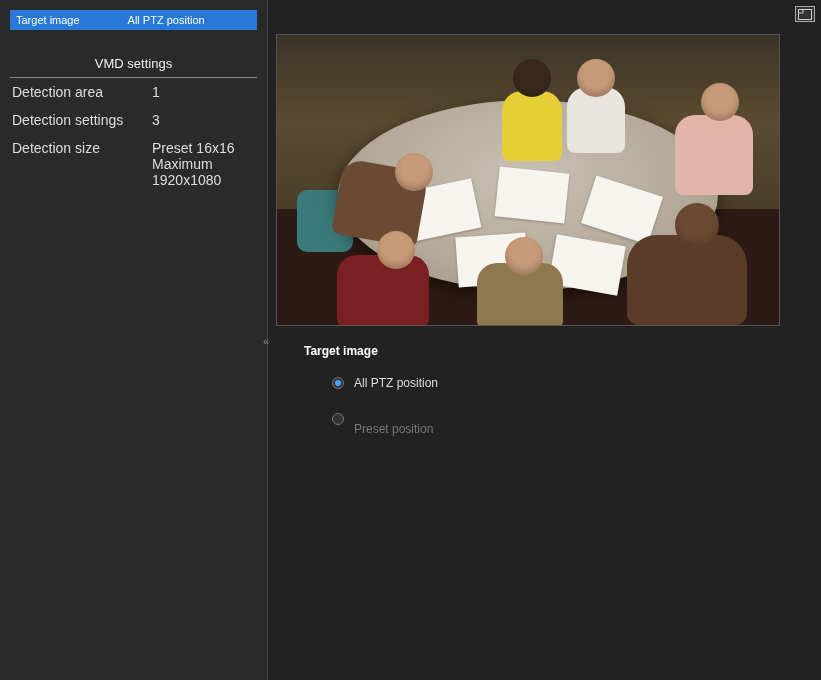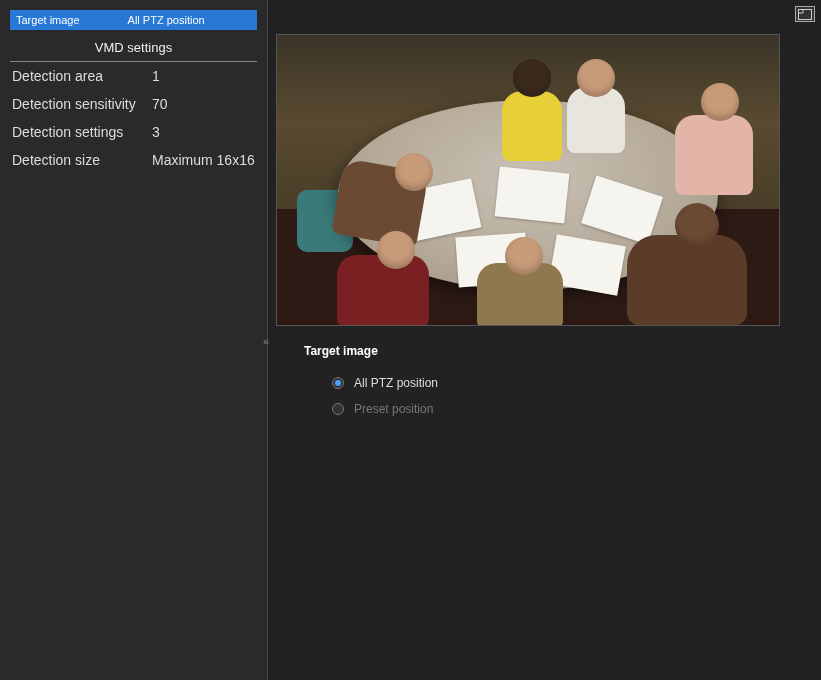--- a/index.html
+++ b/index.html
@@ -36,21 +36,21 @@
     }
     .sidebar-header .left {
       flex: 0 0 auto;
     }
     .sidebar-header .right {
       flex: 0 0 auto;
     }
     .section-title {
       text-align: center;
       font-size: 13px;
-      padding: 10px 0 6px;
+      padding: 26px 0 6px;
       border-bottom: 1px solid #888;
       color: #eee;
     }
     .settings-row {
       display: flex;
       padding: 6px 2px;
       font-size: 14px;
       color: #ddd;
     }
     .settings-label {
@@ -210,48 +210,46 @@
       width: 6px;
       height: 6px;
       border-radius: 50%;
       background: #4aa0ff;
     }
     .radio-label {
       font-size: 12px;
     }
     .radio-label.dim {
       color: #777;
+      margin-top: 20px;
     }
   </style>
 </head>
 <body>
 
 <div class="sidebar">
   <div class="sidebar-header">
     <span class="left">Target image</span>
     <span class="right">All PTZ position</span>
   </div>
   <div class="section-title">VMD settings</div>
 
   <div class="settings-row">
     <div class="settings-label">Detection area</div>
     <div class="settings-value">1</div>
   </div>
   <div class="settings-row">
-    <div class="settings-label">Detection sensitivity</div>
-    <div class="settings-value">70</div>
-  </div>
-  <div class="settings-row">
     <div class="settings-label">Detection settings</div>
     <div class="settings-value">3</div>
   </div>
   <div class="settings-row">
     <div class="settings-label">Detection size</div>
     <div class="settings-value">
-      <span>Maximum 16x16</span>
+      <span>Preset 16x16</span>
+      <span class="line2">Maximum 1920x1080</span>
     </div>
   </div>
 
   <div class="divider-chevron">«</div>
 </div>
 
 <div class="main">
   <div class="fullscreen-btn">
     <svg viewBox="0 0 14 11">
       <rect x="0.5" y="0.5" width="13" height="10" fill="none" stroke="#ccc" stroke-width="1"></rect>

